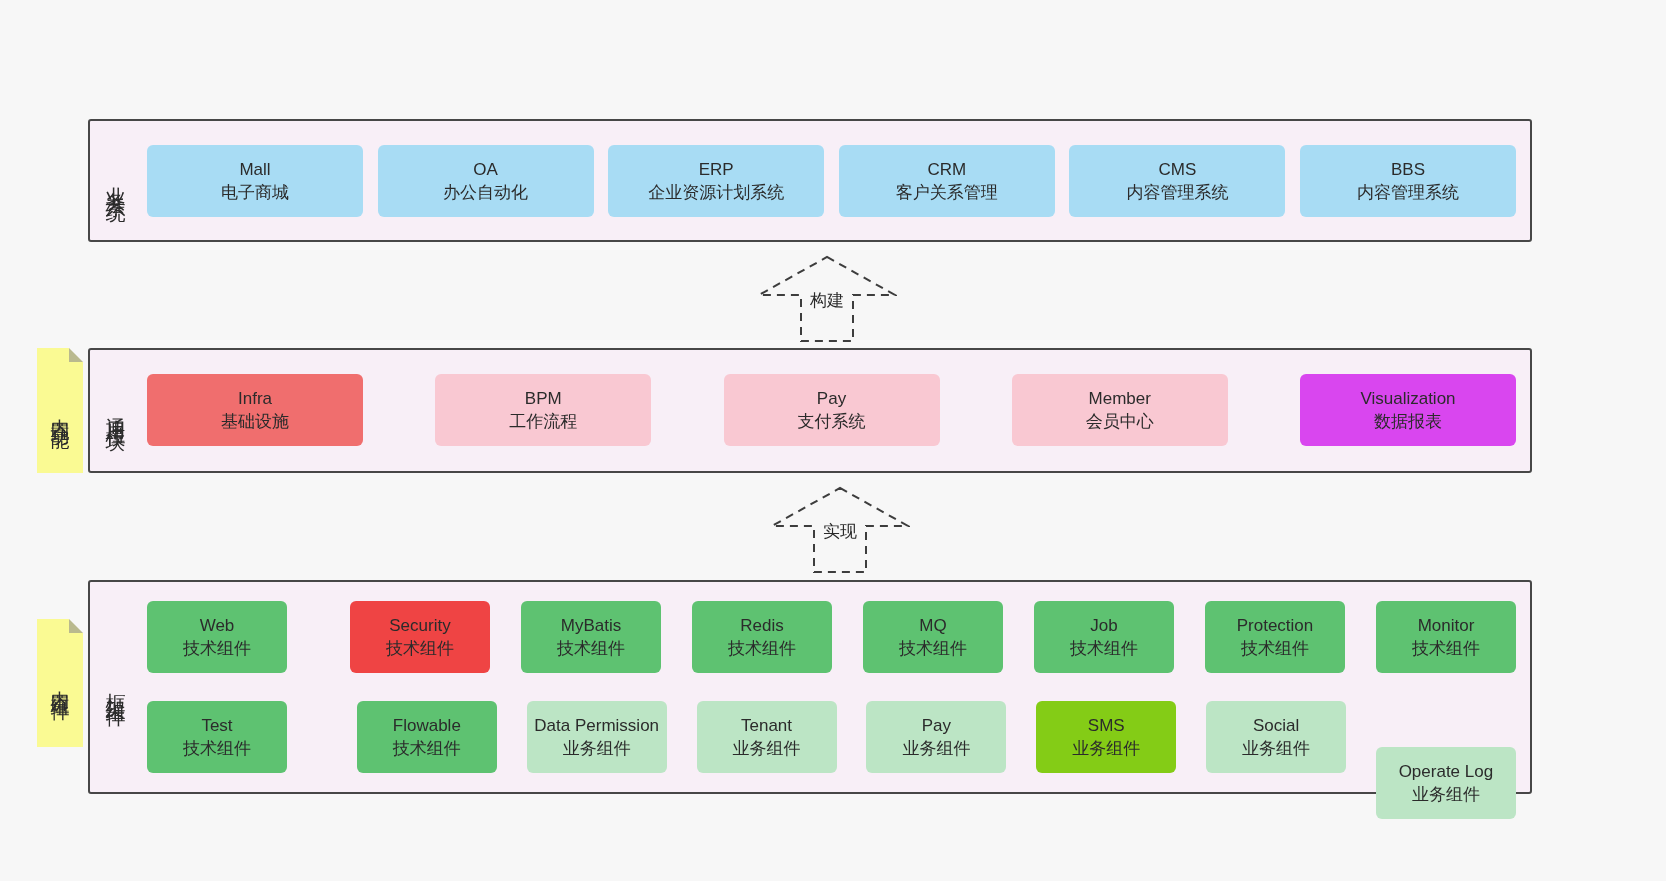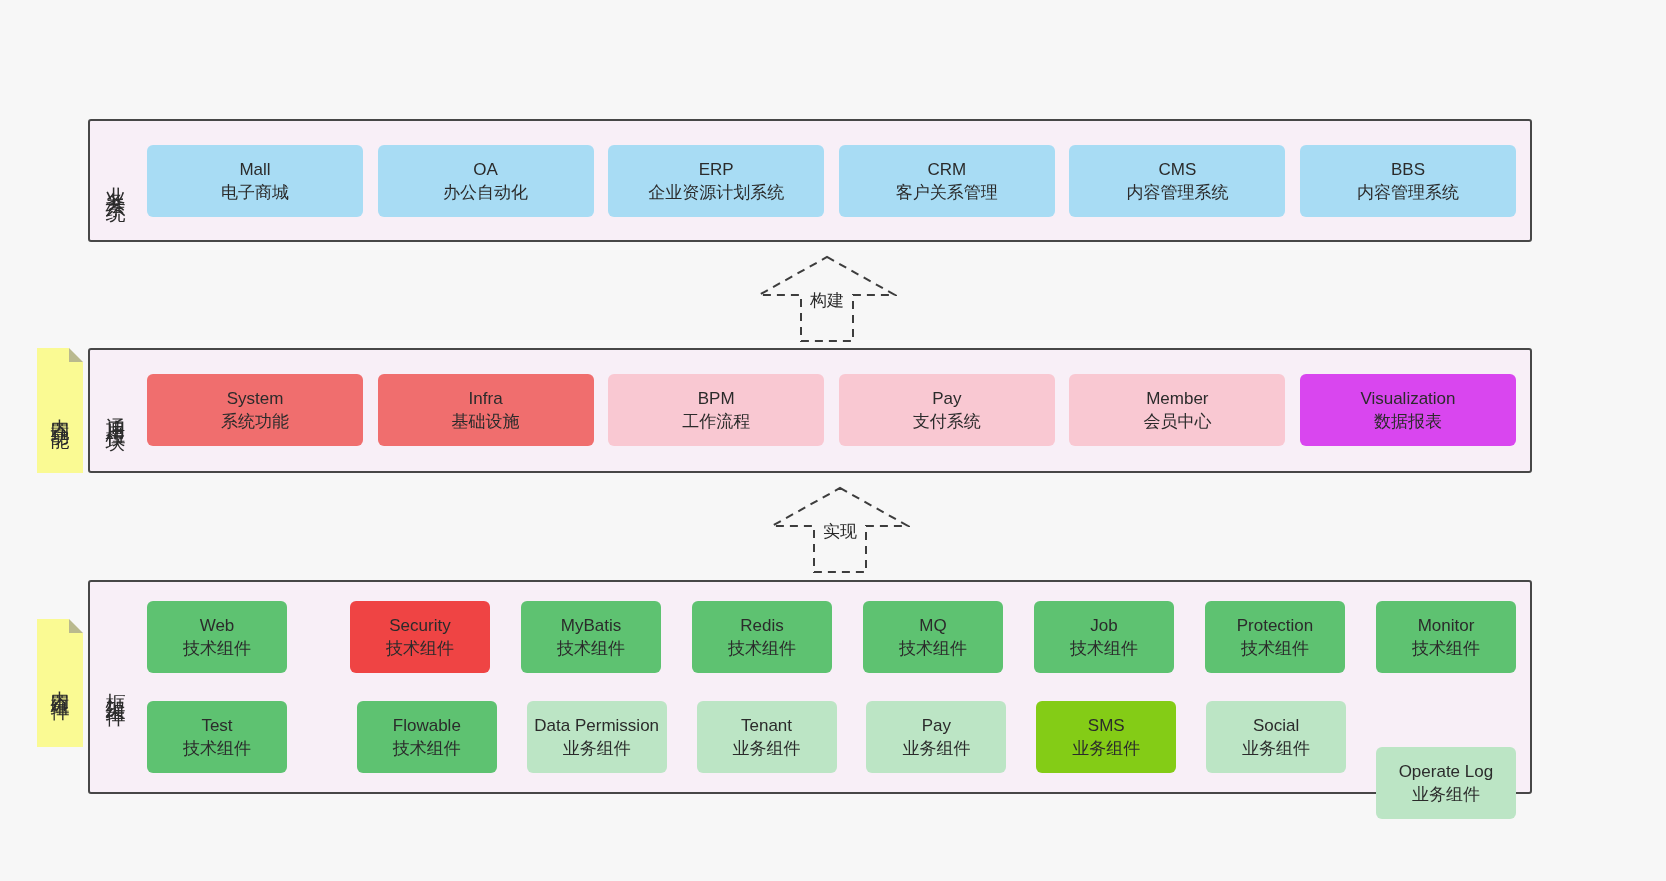--- a/index.html
+++ b/index.html
@@ -160,24 +160,20 @@
   </div>
 
   <div class="sticky sticky-1">
     <span class="sticky-text">内置功能</span>
   </div>
 
   <section class="layer layer-2">
     <div class="side-label">通用模块</div>
     <div class="box-row row-single row-wide">
         <div class="box" style="background: rgb(240, 110, 110);">
-          <div class="box-title">System</div>
-          <div class="box-subtitle">系统功能</div>
-        </div>
-        <div class="box" style="background: rgb(240, 110, 110);">
           <div class="box-title">Infra</div>
           <div class="box-subtitle">基础设施</div>
         </div>
         <div class="box" style="background: rgb(249, 200, 210);">
           <div class="box-title">BPM</div>
           <div class="box-subtitle">工作流程</div>
         </div>
         <div class="box" style="background: rgb(249, 200, 210);">
           <div class="box-title">Pay</div>
           <div class="box-subtitle">支付系统</div>

